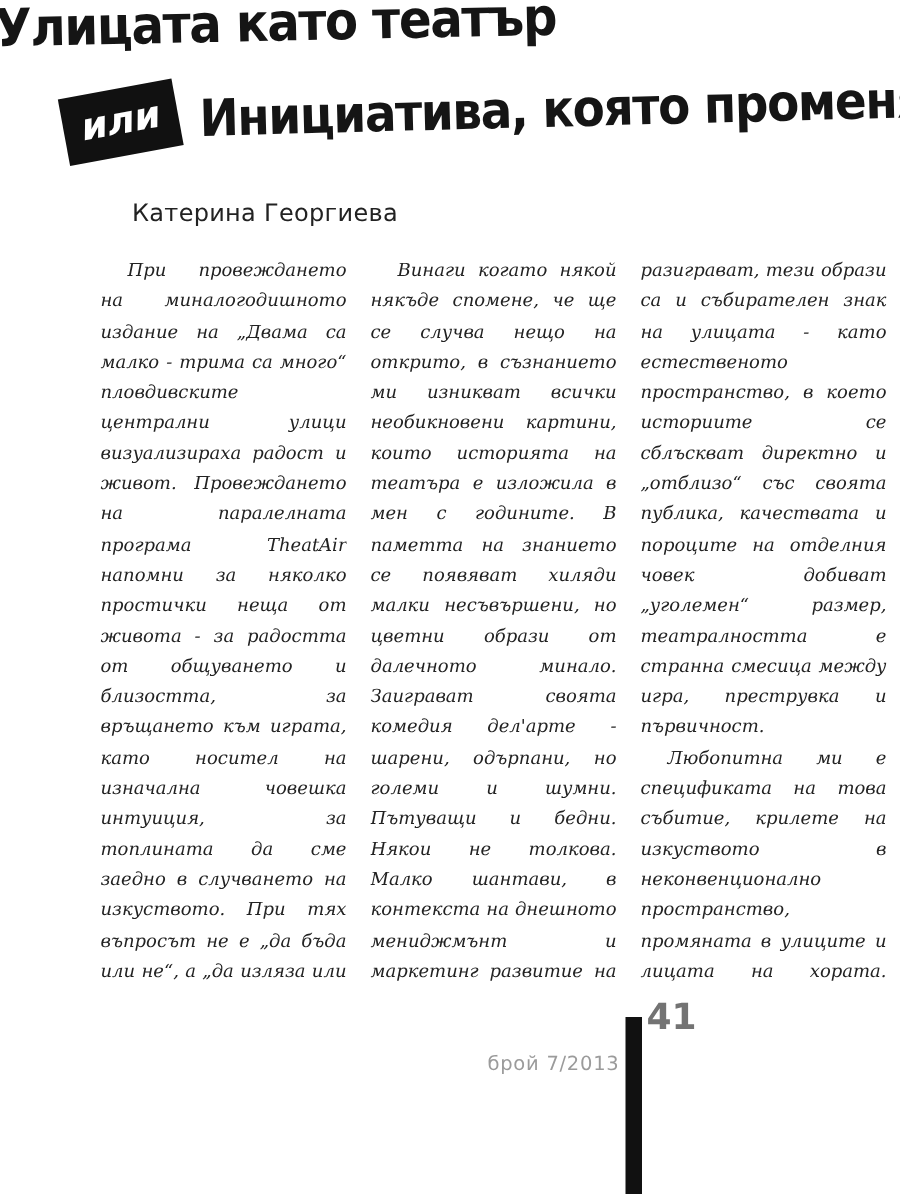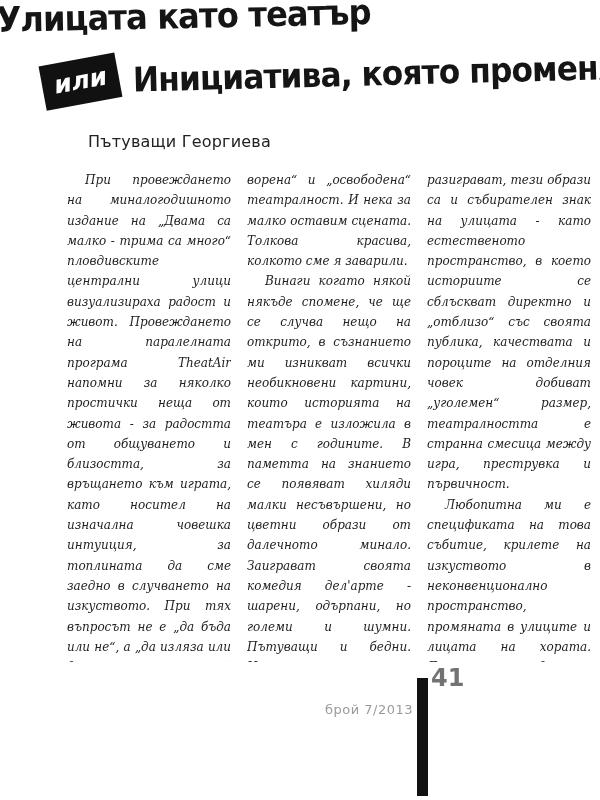--- a/index.html
+++ b/index.html
@@ -70,28 +70,27 @@
 </head>
 <body>
 
 <div class="title-line1">Улицата като театър</div>
 
 <div class="title-line2-row">
   <span class="title-badge">или</span>
   <span class="title-line2">Инициатива, която променя</span>
 </div>
 
-<div class="author">Пътуващи Георгиева</div>
+<div class="author">Катерина Георгиева</div>
 
 <div class="columns">
   <div class="column">
     <p class="para indent">При провеждането на миналогодишното издание на „Двама са малко - трима са много“ пловдивските централни улици визуализираха радост и живот. Провеждането на паралелната програма TheatAir напомни за няколко простички неща от живота - за радостта от общуването и близостта, за връщането към играта, като носител на изначална човешка интуиция, за топлината да сме заедно в случването на изкуството. При тях въпросът не е „да бъда или не“, а „да изляза или да остана вътре“. Театралната сцена също е един вид класически „вътре“ модел. Той е прекрасен, вечен, приказен. И излизането от него не означава излизане от театралността. Тя само се превръща в друга форма „театралност“. Отворена. Нека да я наречем „от-</p>
   </div>
   <div class="column">
-    <p class="para">ворена“ и „освободена“ театралност. И нека за малко оставим сцената. Толкова красива, колкото сме я заварили.</p>
     <p class="para indent">Винаги когато някой някъде спомене, че ще се случва нещо на открито, в съзнанието ми изникват всички необикновени картини, които историята на театъра е изложила в мен с годините. В паметта на знанието се появяват хиляди малки несъвършени, но цветни образи от далечното минало. Заиграват своята комедия дел'арте - шарени, одърпани, но големи и шумни. Пътуващи и бедни. Някои не толкова. Малко шантави, в контекста на днешното мениджмънт и маркетинг развитие на театралната организации (не тук и сега), но достатъчно ярки и силни. Освен персонажите и характерите, които</p>
   </div>
   <div class="column">
     <p class="para">разиграват, тези образи са и събирателен знак на улицата - като естественото пространство, в което историите се сблъскват директно и „отблизо“ със своята публика, качествата и пороците на отделния човек добиват „уголемен“ размер, театралността е странна смесица между игра, преструвка и първичност.</p>
     <p class="para indent">Любопитна ми е спецификата на това събитие, крилете на изкуството в неконвенционално пространство, промяната в улиците и лицата на хората. Лицата на децата. Защото, банално или не, срещата на улицата може да е истинска. В театралната зала все още се усещат елементи от училищното поведение: ако се изсмеем силно, някой ще ни направи забележка, ако се разплачем, ще ни погледнат с насмешка, ако ни с</p>
   </div>
 </div>
 
 <div class="footer-issue">брой 7/2013</div>
 <div class="footer-bar"></div>

